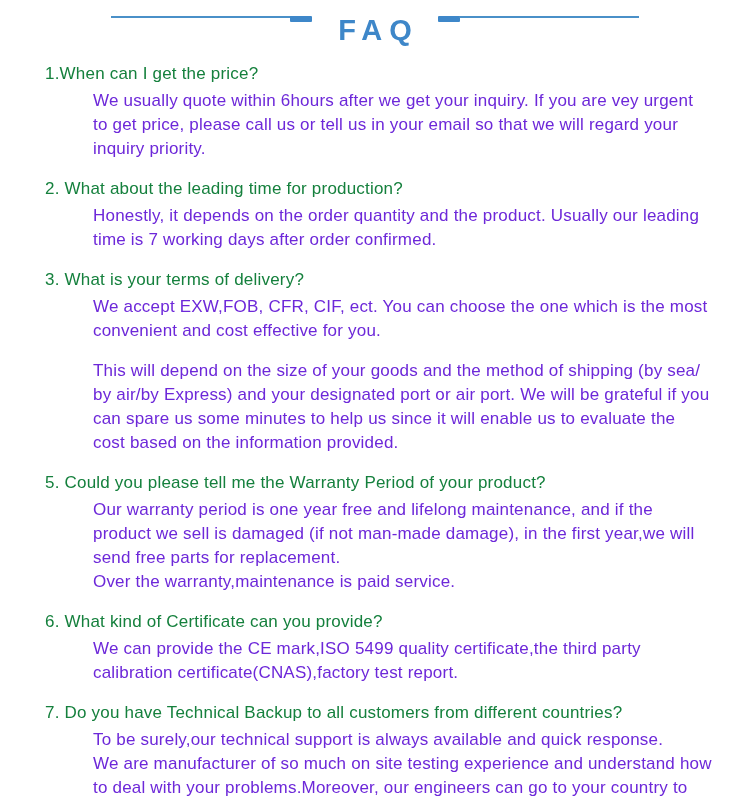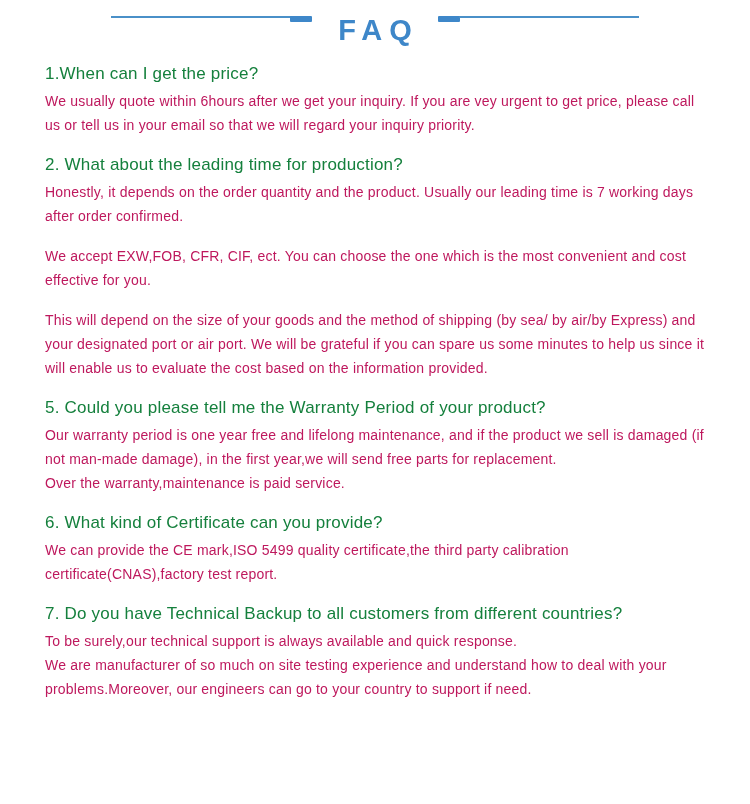--- a/index.html
+++ b/index.html
@@ -55,25 +55,26 @@
   }
   .faq-question {
     color: #15803d;
     font-size: 17px;
     font-weight: normal;
     letter-spacing: 0.2px;
     line-height: 23px;
     margin-bottom: 4px;
   }
   .faq-answer {
-    color: #be185d;
-    font-size: 14px;
+    color: #6d28d9;
+    font-size: 17px;
     letter-spacing: 0.2px;
     line-height: 24px;
     white-space: pre-line; 
+    margin-left: 48px;
   }
 </style>
 </head>
 <body>
 
 <header class="faq-header">
   <span class="hr-thin"></span>
   <span class="hr-thick left"></span>
   <h1 class="page-title">FAQ</h1>
   <span class="hr-thick right"></span>
@@ -86,20 +87,21 @@
     <h3 class="faq-question">1.When can I get the price?</h3>
     <p class="faq-answer">We usually quote within 6hours after we get your inquiry. If you are vey urgent to get price, please call us or tell us in your email so that we will regard your inquiry priority.</p>
   </section>
 
   <section class="faq-item">
     <h3 class="faq-question">2. What about the leading time for production?</h3>
     <p class="faq-answer">Honestly, it depends on the order quantity and the product. Usually our leading time is 7 working days after order confirmed.</p>
   </section>
 
   <section class="faq-item">
+    <h3 class="faq-question">3. What is your terms of delivery?</h3>
     <p class="faq-answer">We accept EXW,FOB, CFR, CIF, ect. You can choose the one which is the most convenient and cost effective for you.</p>
   </section>
 
   <section class="faq-item">
     <p class="faq-answer">This will depend on the size of your goods and the method of shipping (by sea/ by air/by Express) and your designated port or air port. We will be grateful if you can spare us some minutes to help us since it will enable us to evaluate the cost based on the information provided.</p>
   </section>
 
   <section class="faq-item">
     <h3 class="faq-question">5. Could you please tell me the Warranty Period of your product?</h3>
     <p class="faq-answer">Our warranty period is one year free and lifelong maintenance, and if the product we sell is damaged (if not man-made damage), in the first year,we will send free parts for replacement.

